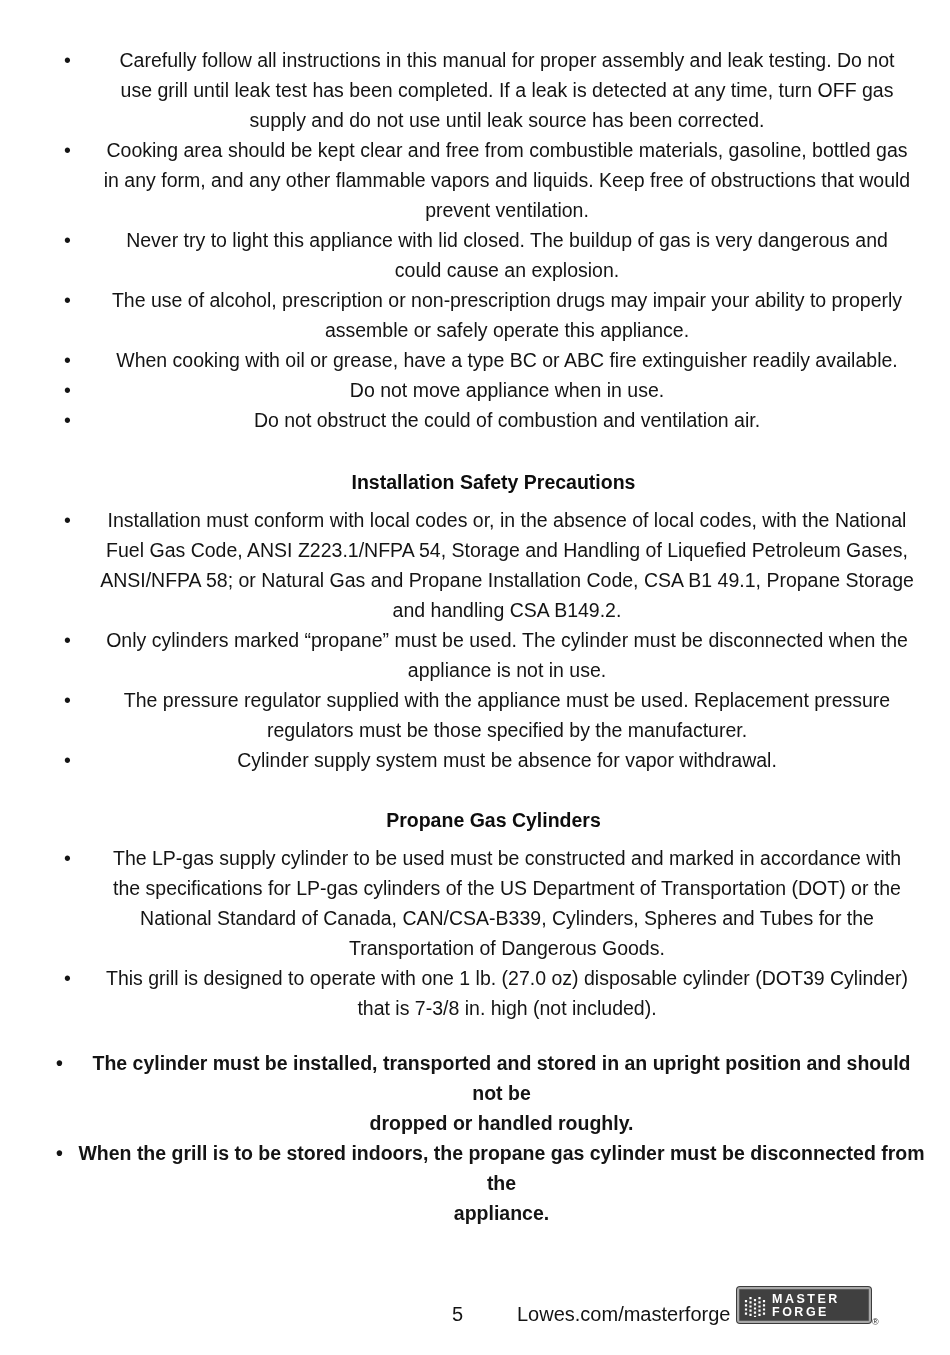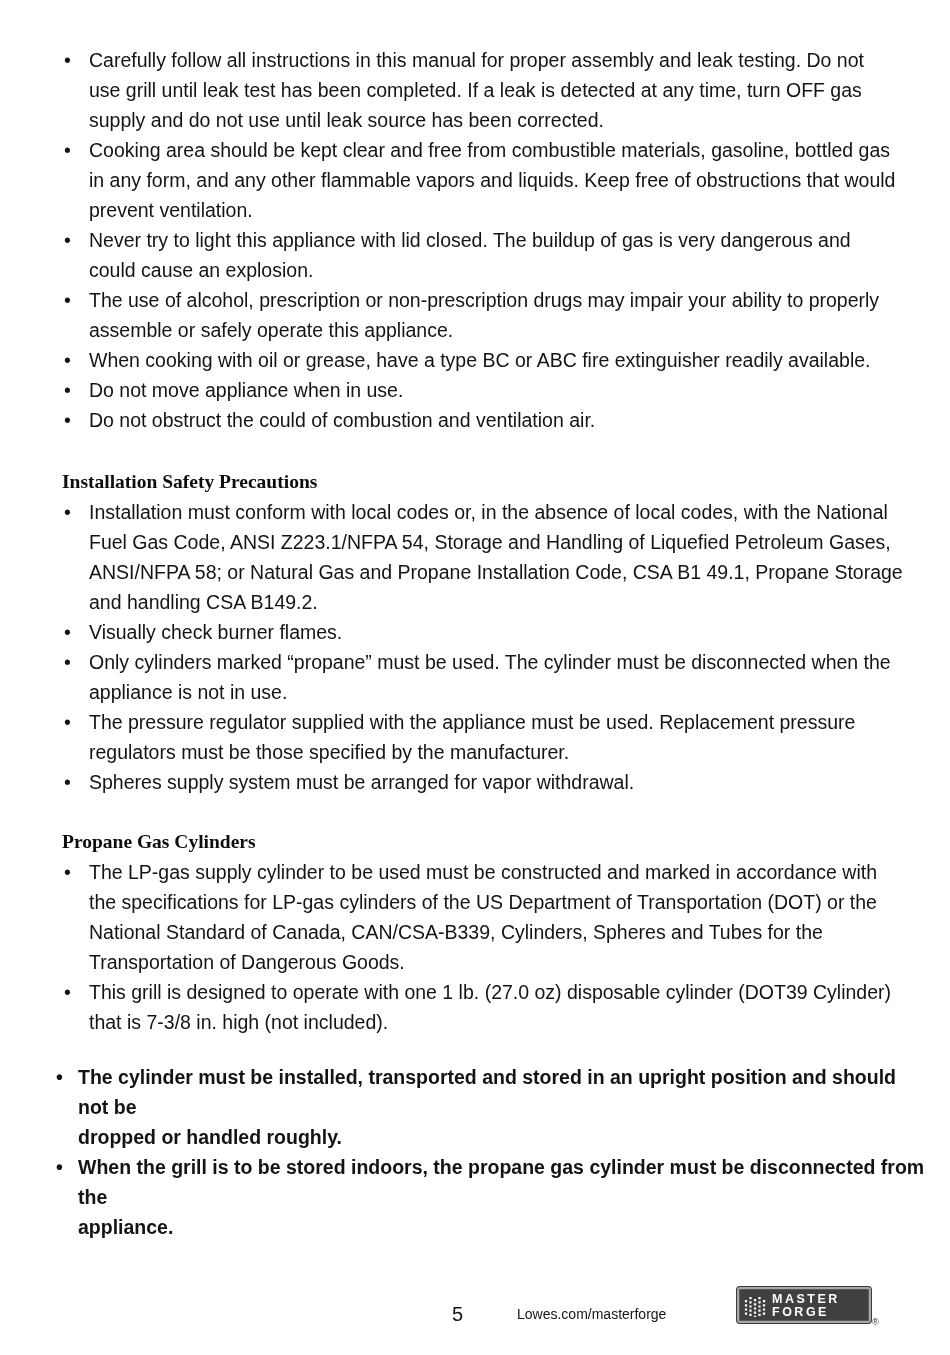--- a/index.html
+++ b/index.html
@@ -8,32 +8,32 @@
     background: #ffffff;
     color: #141414;
     font-family: "Liberation Sans", sans-serif;
     position: relative;
     overflow: hidden;
   }
   .content {
     padding: 45px 25px 0 62px;
     font-size: 19.5px;
     line-height: 30px;
+    text-align: center;
   }
   section { margin: 0; }
   .gap-s1 { margin-top: 32px; }
   .gap-s2 { margin-top: 30px; }
   .gap-s3 { margin-top: 25px; }
   h2 {
     font-size: 19.5px;
     line-height: 30px;
     font-weight: 700;
-    margin: 0; padding: 0;
+    margin: 8px; padding: 0;
     color: #0d0d0d;
-    font-family: Liberation Serif, serif;
   }
   ul.bullets { margin: 0; padding: 0; list-style: none; }
   ul.bullets li {
     position: relative;
     padding-left: 27px;
     white-space: pre-line; 
   }
   ul.bullets li::before {
     content: "\2022";
     position: absolute;
@@ -45,21 +45,21 @@
   .section-refill ul.bullets li { margin-left: -7px; padding-left: 23px; font-weight: bold; }
   .section-refill ul.bullets li::before { left: 1px; }
 
   
   .page-num {
     position: absolute; left: 452px; top: 1301px;
     font-size: 20px; line-height: 26px;
   }
   .site-url {
     position: absolute; left: 517px; top: 1301px;
-    font-size: 14px; line-height: 26px; text-align: right;
+    font-size: 20px; line-height: 26px; text-align: right;
   }
   .brand-logo {
     position: absolute; left: 737px; top: 1287px;
     width: 121px; height: 28px;
     background: #404040;
     border: 2px solid #a8a8a8;
     box-shadow: 0 0 0 1px #3c3c3c, inset 0 0 0 1px #5a5a5a;
     border-radius: 3px;
     display: flex; align-items: flex-end;
     padding: 2px 5px 2px 4px;
@@ -102,26 +102,25 @@
     </ul>
   </section>
 
   <section class="gap-s1">
     <h2>Installation Safety Precautions</h2>
     <ul class="bullets">
       <li>Installation must conform with local codes or, in the absence of local codes, with the National
 Fuel Gas Code, ANSI Z223.1/NFPA 54, Storage and Handling of Liquefied Petroleum Gases,
 ANSI/NFPA 58; or Natural Gas and Propane Installation Code, CSA B1 49.1, Propane Storage
 and handling CSA B149.2.</li>
-      <li>Visually check burner flames.</li>
       <li>Only cylinders marked “propane” must be used. The cylinder must be disconnected when the
 appliance is not in use.</li>
       <li>The pressure regulator supplied with the appliance must be used. Replacement pressure
 regulators must be those specified by the manufacturer.</li>
-      <li>Spheres supply system must be arranged for vapor withdrawal.</li>
+      <li>Cylinder supply system must be absence for vapor withdrawal.</li>
     </ul>
   </section>
 
   <section class="gap-s2">
     <h2>Propane Gas Cylinders</h2>
     <ul class="bullets">
       <li>The LP-gas supply cylinder to be used must be constructed and marked in accordance with
 the specifications for LP-gas cylinders of the US Department of Transportation (DOT) or the
 National Standard of Canada, CAN/CSA-B339, Cylinders, Spheres and Tubes for the
 Transportation of Dangerous Goods.</li>

